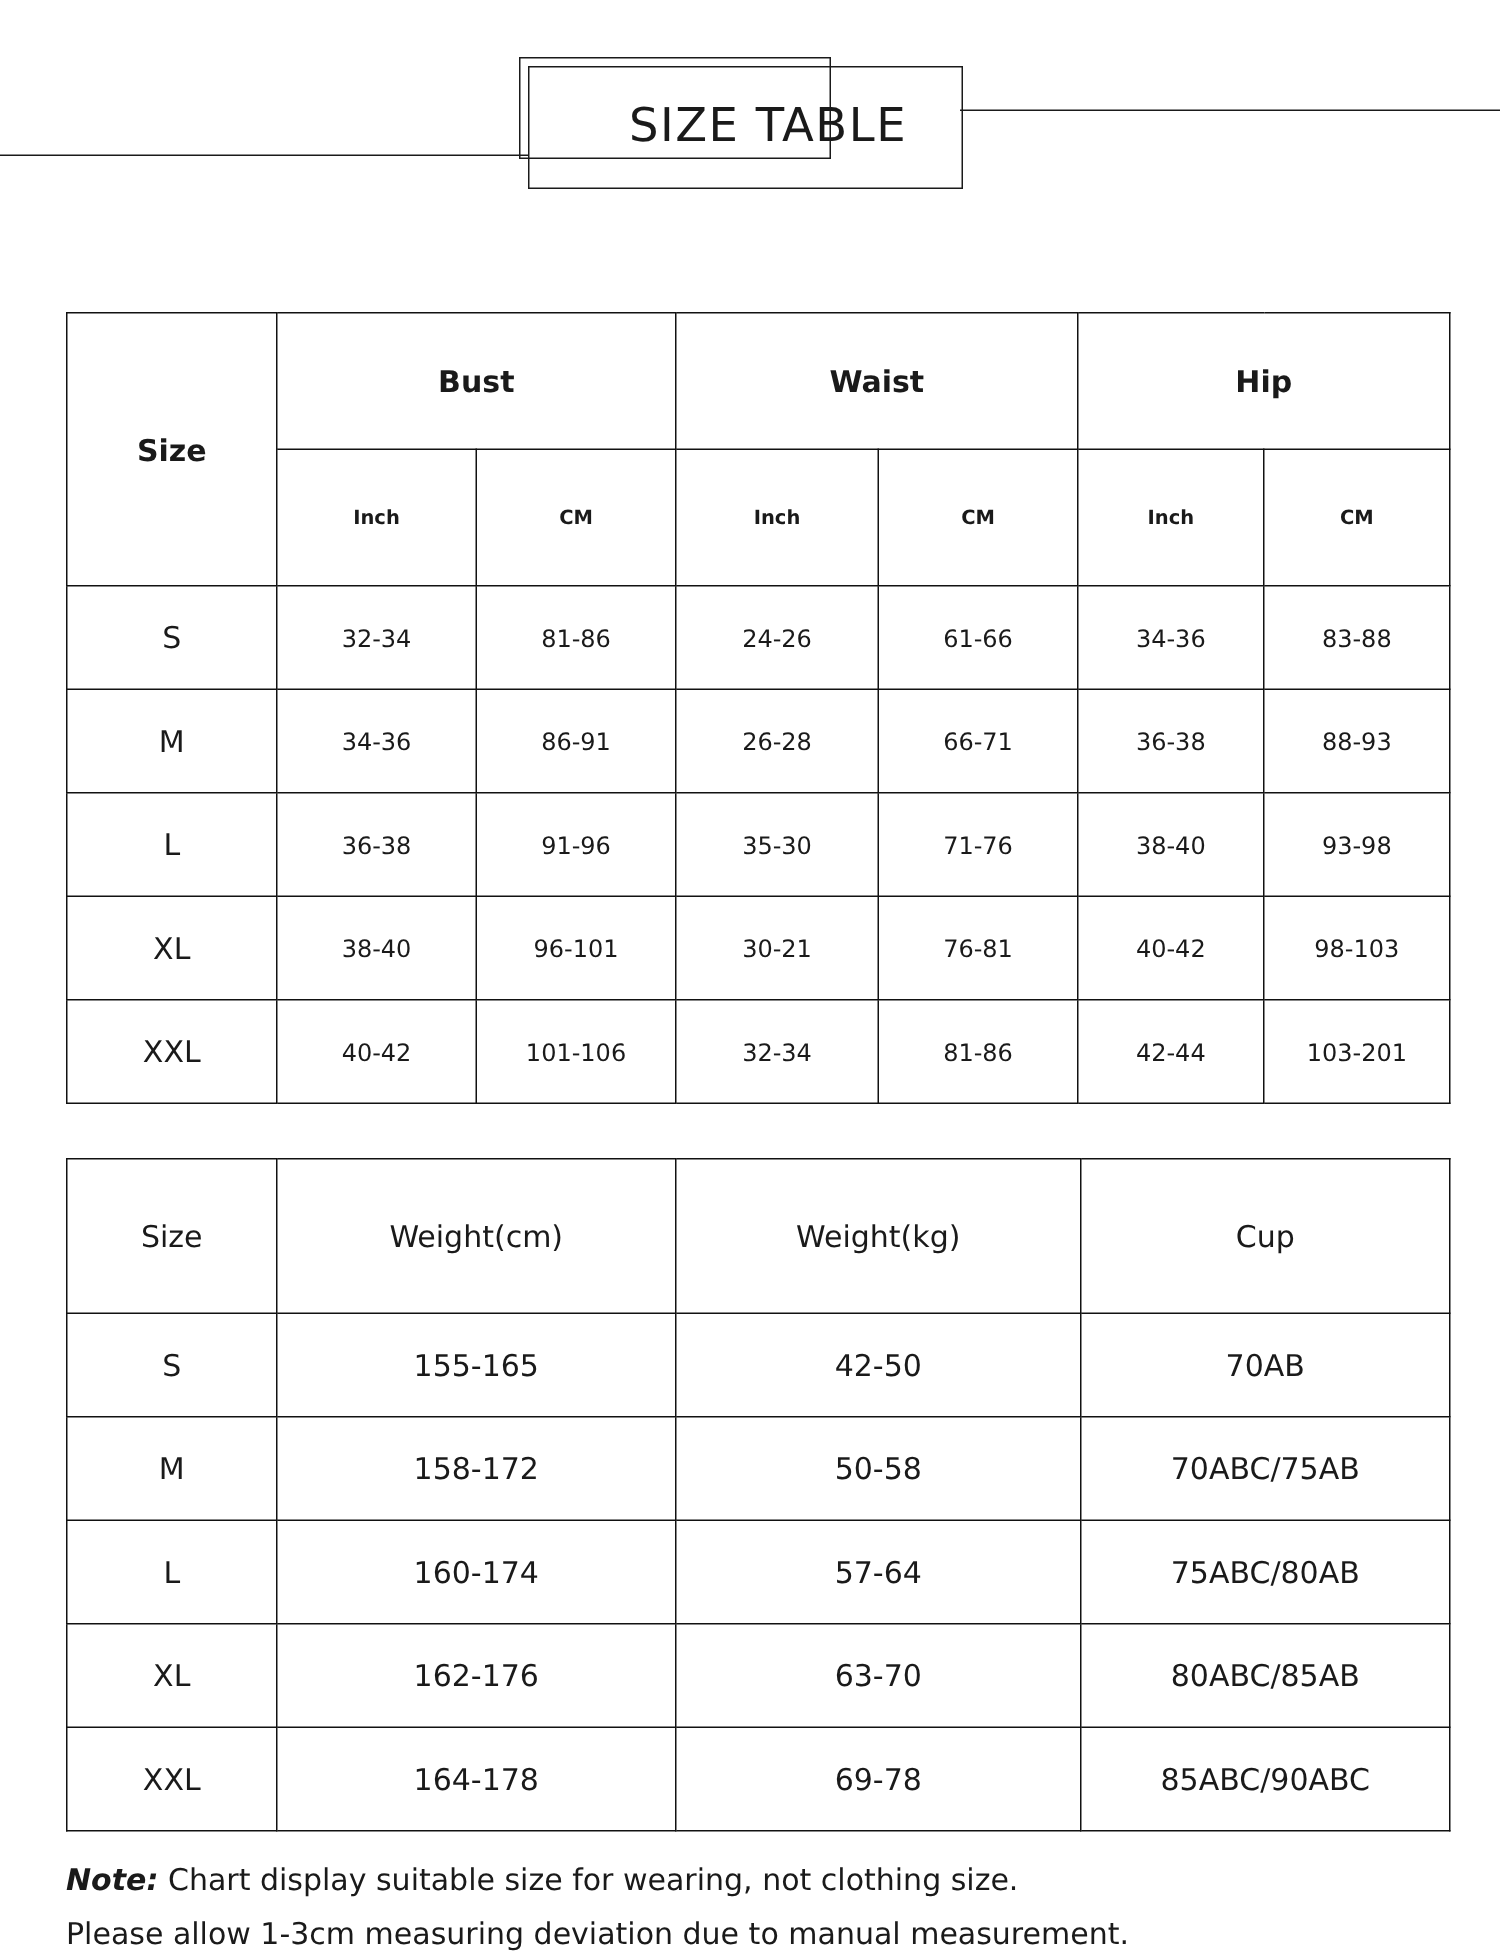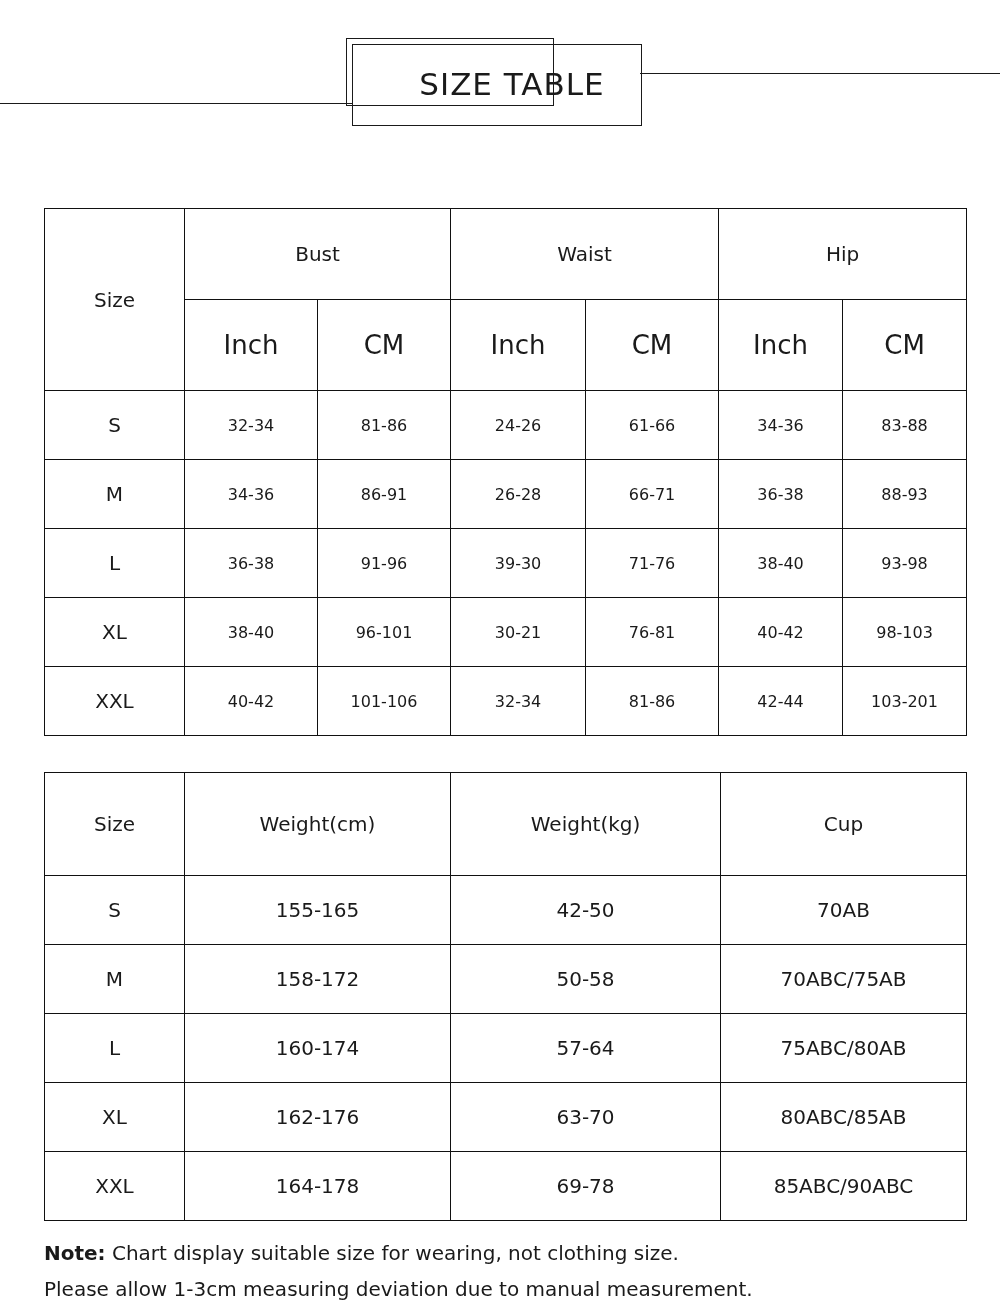--- a/index.html
+++ b/index.html
@@ -86,24 +86,25 @@
     color: #1a1a1a;
   }
 
   
   #table-measurements {
     margin-top: 58px;
   }
   #table-measurements th {
     font-size: 20px;
     height: 88px;
+    font-weight: bold;
   }
   #table-measurements th.sub {
     height: 88px;
-    font-size: 26px;
+    font-size: 13px;
   }
   #table-measurements td {
     height: 66px;
     font-size: 16px;
   }
   #table-measurements td.size-cell {
     font-size: 20px;
   }
 
   
@@ -121,20 +122,21 @@
 
   
   .notes {
     margin: 14px 44px 0 44px;
     font-size: 20px;
     line-height: 36px;
     color: #1a1a1a;
   }
   .notes .lead {
     font-weight: 700;
+    font-style: italic;
   }
   .note-line {
     white-space: nowrap;
   }
 </style>
 </head>
 <body>
 
 <div class="header">
   <div class="rule-left"></div>
@@ -187,21 +189,21 @@
         <td>86-91</td>
         <td>26-28</td>
         <td>66-71</td>
         <td>36-38</td>
         <td>88-93</td>
       </tr>
       <tr>
         <td class="size-cell">L</td>
         <td>36-38</td>
         <td>91-96</td>
-        <td>39-30</td>
+        <td>35-30</td>
         <td>71-76</td>
         <td>38-40</td>
         <td>93-98</td>
       </tr>
       <tr>
         <td class="size-cell">XL</td>
         <td>38-40</td>
         <td>96-101</td>
         <td>30-21</td>
         <td>76-81</td>

